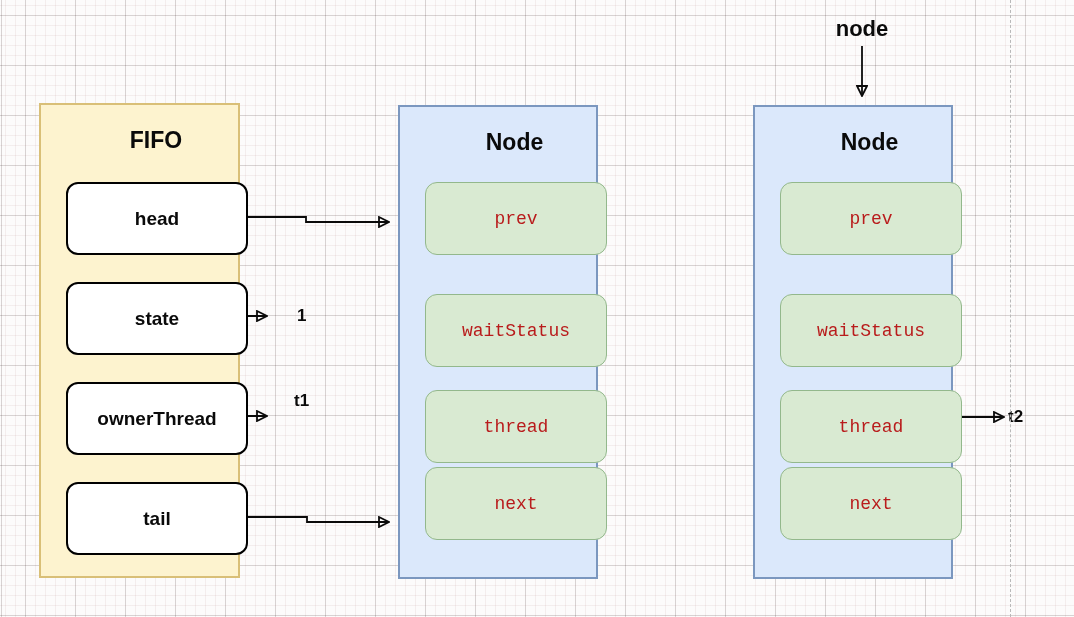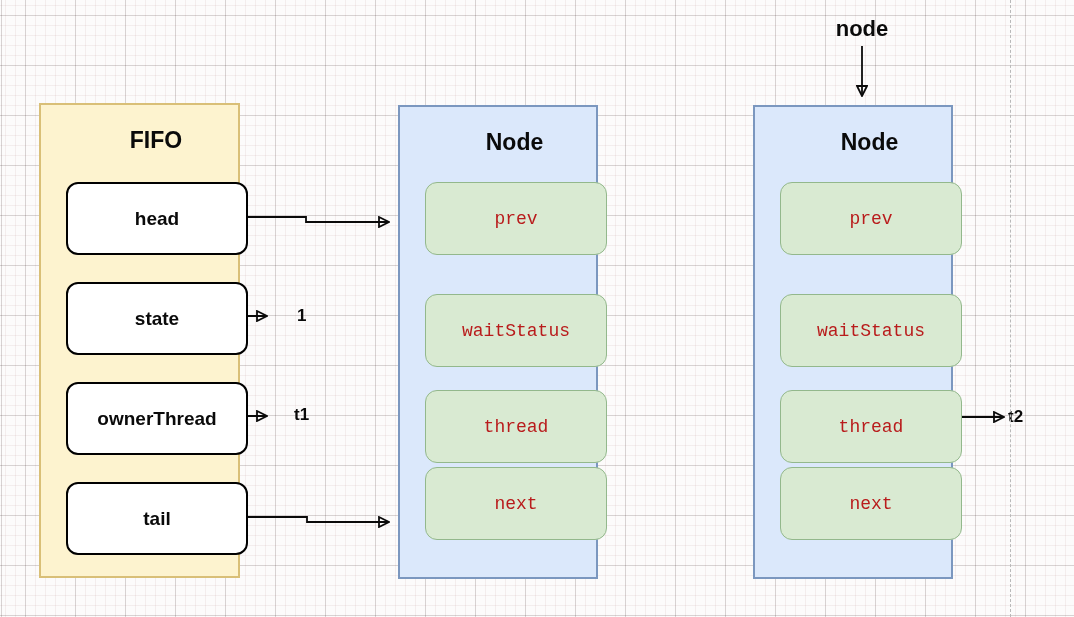--- a/index.html
+++ b/index.html
@@ -43,21 +43,21 @@
   .nodebox .slot{
     left:25px;background:var(--green-fill);border:1px solid var(--green-stroke);
     font-family:"Liberation Mono", monospace;font-size:18px;color:#b91c1c;
   }
   .fifo .r1{top:77px}.fifo .r2{top:177px}.fifo .r3{top:277px}.fifo .r4{top:377px}
   .nodebox .r1{top:75px}.nodebox .r2{top:187px}.nodebox .r3{top:283px}.nodebox .r4{top:360px}
   .arrows{position:absolute;left:0;top:0;width:1074px;height:617px;pointer-events:none;}
   .arrows path{stroke:var(--arrow);stroke-width:1.8;fill:none;}
   .val{position:absolute;font-weight:bold;font-size:17px;line-height:20px;}
   #val-state{left:297px;top:306px;}
-  #val-owner{left:294px;top:405px;}
+  #val-owner{left:294px;top:391px;}
   #val-thread2{left:1008px;top:407px;}
   .pointer-label{
     position:absolute;left:820px;top:16px;width:84px;
     text-align:center;font-weight:bold;font-size:22px;line-height:26px;
   }
   .page-divider{
     position:absolute;left:1010px;top:0;height:617px;width:0;
     border-left:1px dashed var(--divider);
   }
 </style>

